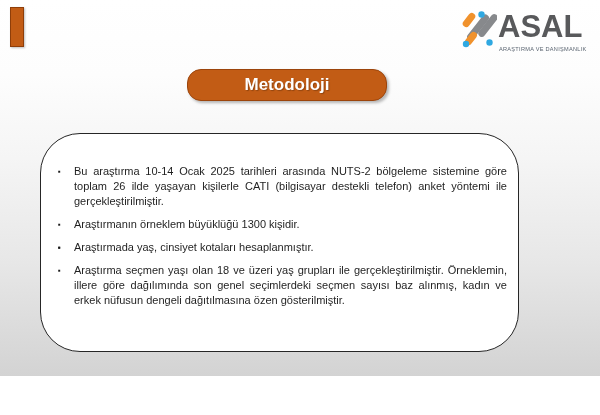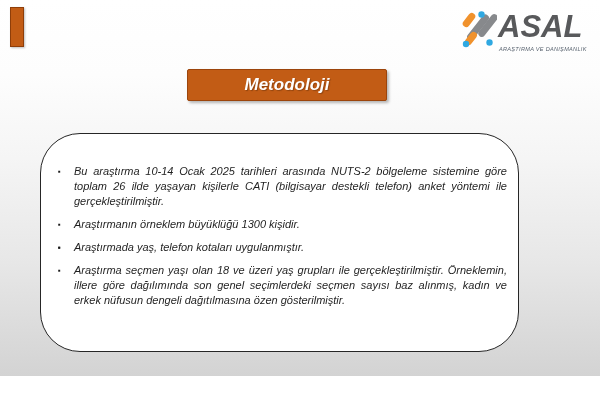--- a/index.html
+++ b/index.html
@@ -1,39 +1,38 @@
 <!DOCTYPE html>
 <html><head>
 <meta charset="utf-8">
 <style>
   html,body { margin:0; padding:0; }
   .slide {
     position:relative; width:600px; height:376px; overflow:hidden;
     font-family:"Liberation Sans", sans-serif;
     background:linear-gradient(180deg,#ffffff 0%,#fdfdfd 20%,#f5f5f5 42%,#e7e7e7 70%,#d3d3d3 100%);
-    font-style:italic;
   }
   .corner-bar {
     position:absolute; left:10px; top:7px; width:12px; height:38px;
     background:#c25c15; border:1px solid #8f3e09;
     box-shadow:1px 1px 2px rgba(0,0,0,.25);
   }
   .logo { position:absolute; left:461px; top:7px; width:125px; height:48px; }
   .logo-icon { position:absolute; left:0; top:1px; }
   .logo-text {
     position:absolute; left:37px; top:0px;
     font-size:31px; font-weight:bold; color:#58595b; letter-spacing:0px; line-height:40px;
   }
   .logo-tagline {
     position:absolute; left:38px; top:39px; width:86px;
     font-size:5.6px; color:#5a6470; letter-spacing:.28px; white-space:nowrap;
   }
   .title-box {
     position:absolute; left:187px; top:69px; width:198px; height:30px;
-    background:#c25c15; border:1px solid #9c450c; border-radius:2px;
+    background:#c25c15; border:1px solid #9c450c; border-radius:14px;
     box-shadow:2px 2px 3px rgba(0,0,0,.28);
     display:flex; align-items:center; justify-content:center;text-align:right;
   }
   .title-box span {
     color:#ffffff; font-size:17px; font-weight:bold;
     text-shadow:1px 1px 1px rgba(0,0,0,.25);
   }
   .content-box {
     position:absolute; left:40px; top:133px; width:479px; height:219px;
     box-sizing:border-box; background:#ffffff;
@@ -88,21 +87,21 @@
       </li>
       <li>
         <span class="bullet-marker">▪</span>
         <span>Araştırmanın örneklem büyüklüğü 1300 kişidir.</span>
       </li>
       <li>
         <span class="bullet-marker">▪</span>
       </li>
       <li>
         <span class="bullet-marker">▪</span>
-        <span>Araştırmada yaş, telefon kotaları uygulanmıştır.</span>
+        <span>Araştırmada yaş, cinsiyet kotaları hesaplanmıştır.</span>
       </li>
       <li class="just">
         <span class="bullet-marker">▪</span>
         <span>Araştırma seçmen yaşı olan 18 ve üzeri yaş grupları ile gerçekleştirilmiştir. Örneklemin, illere göre dağılımında son genel seçimlerdeki seçmen sayısı baz alınmış, kadın ve erkek nüfusun dengeli dağıtılmasına özen gösterilmiştir.</span>
       </li>
     </ul>
   </div>
 
   <div class="page-number">9</div>
 

